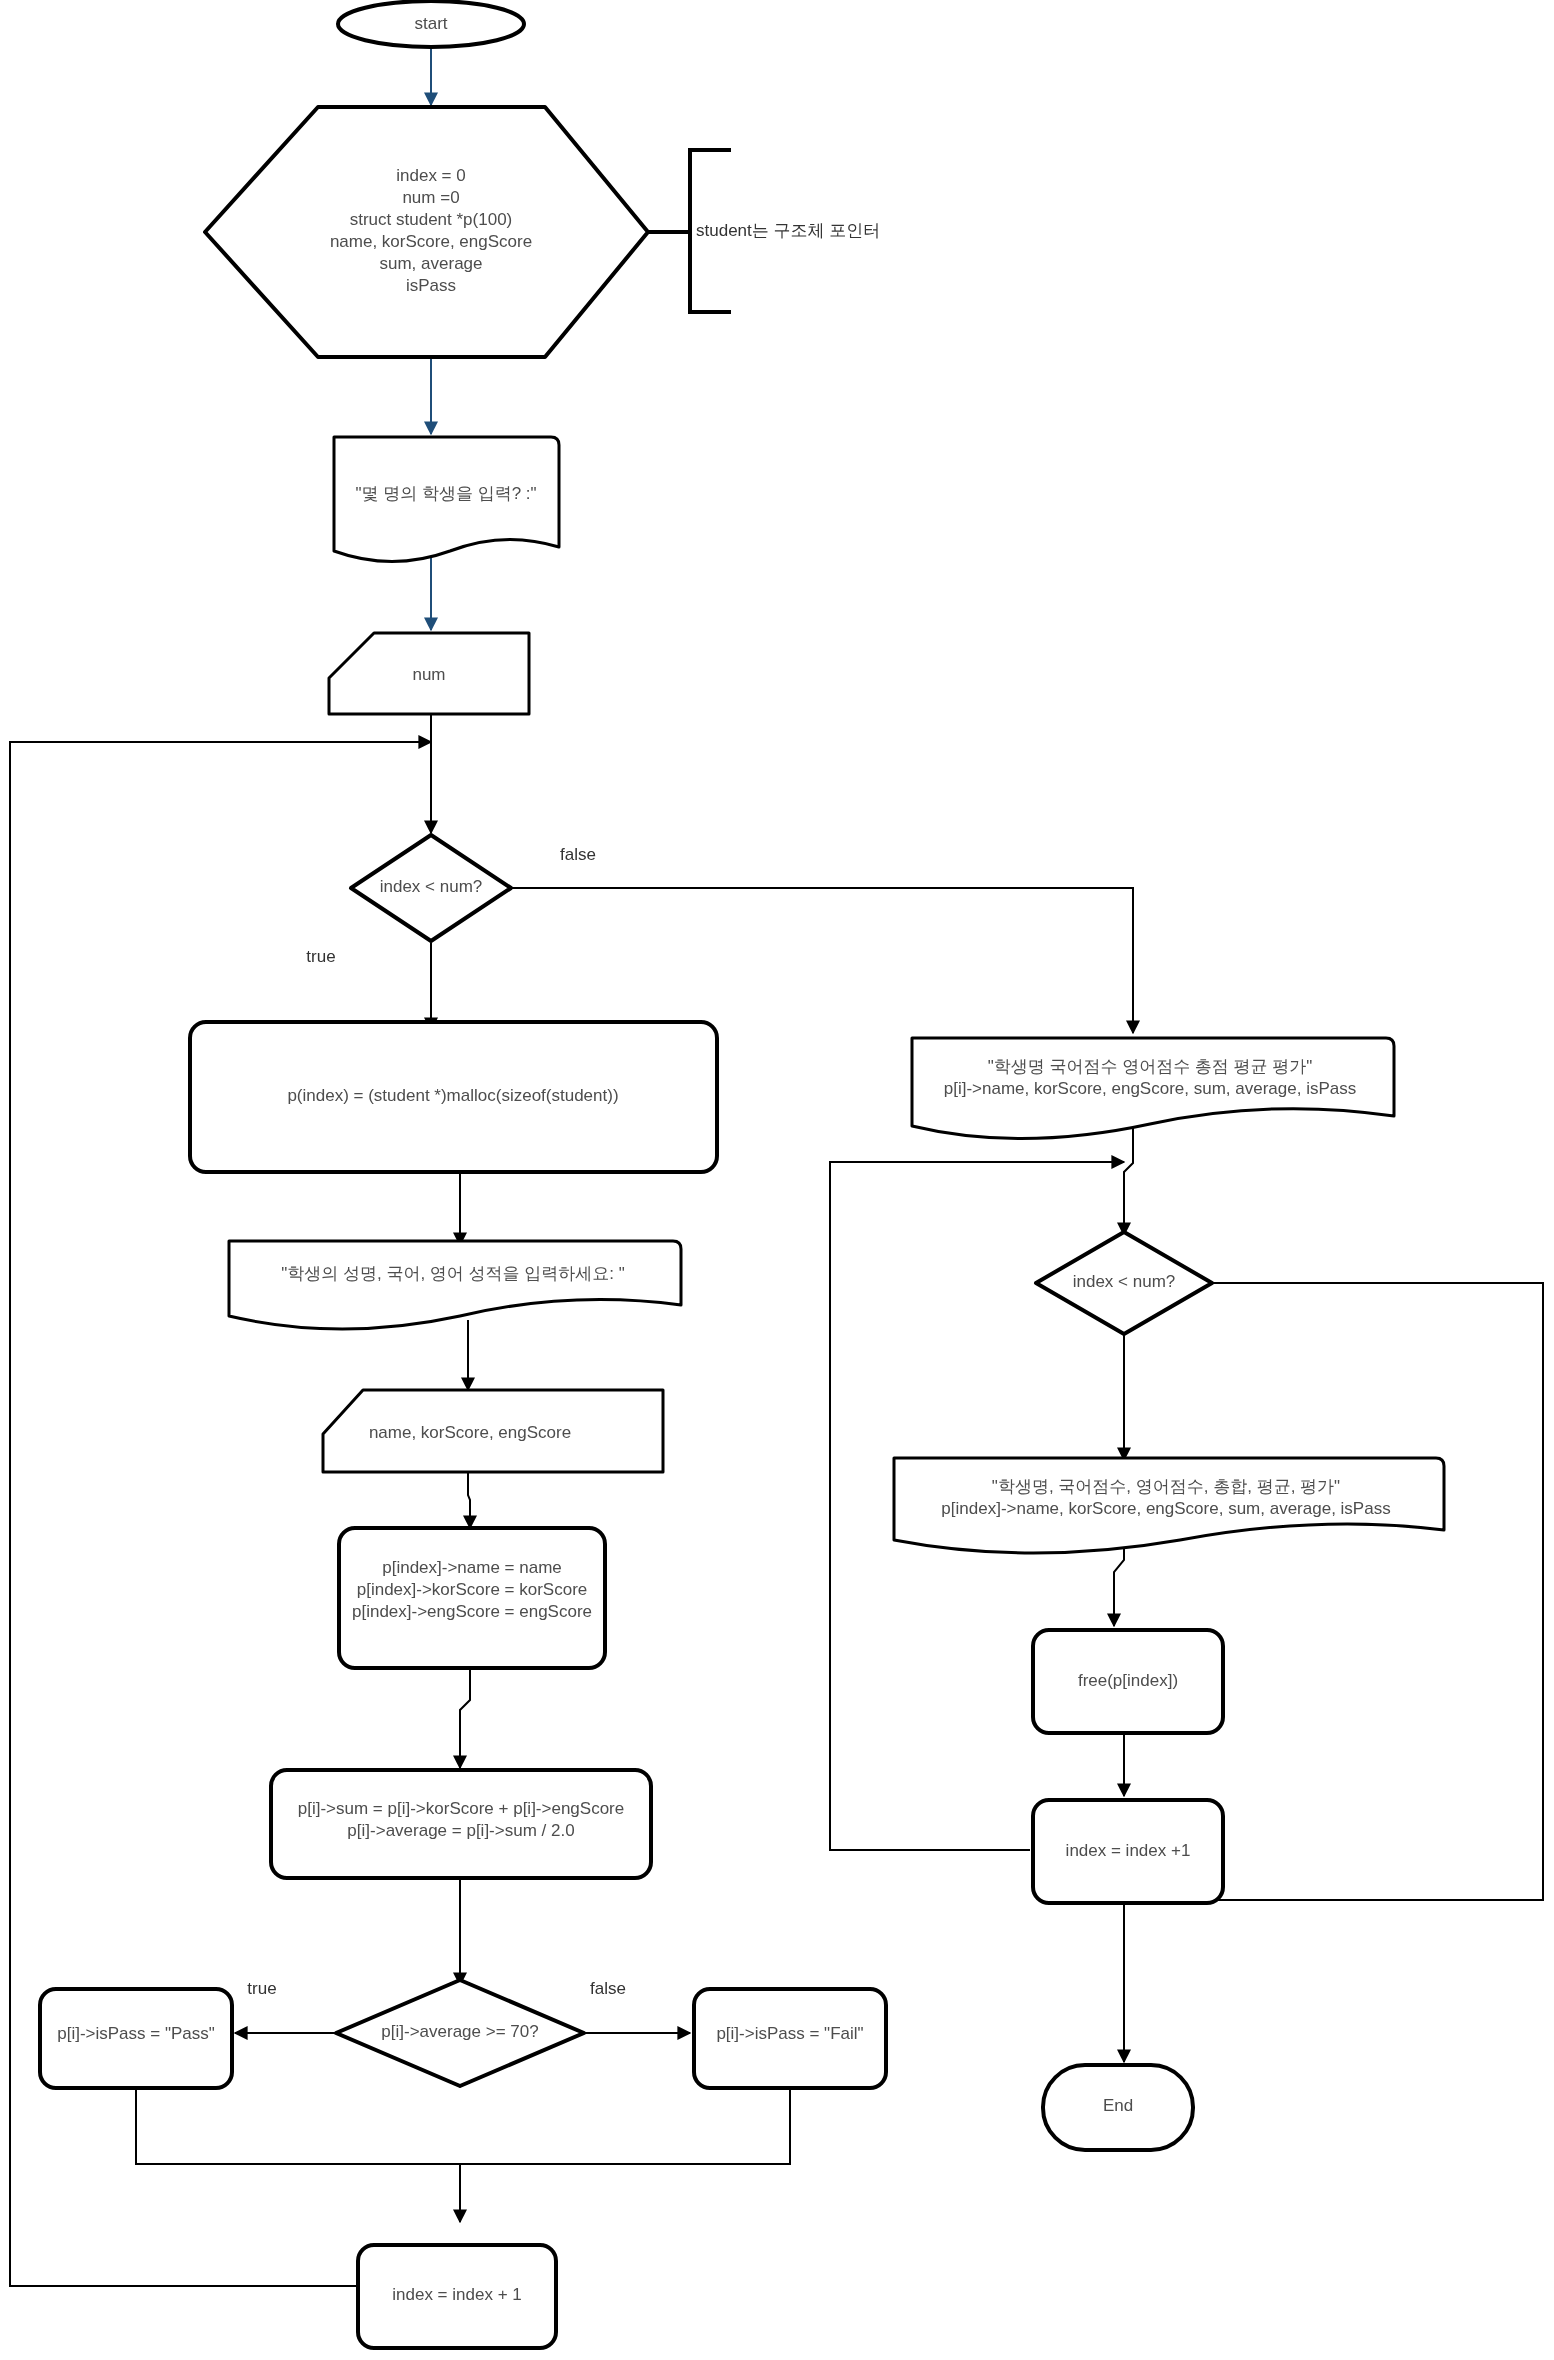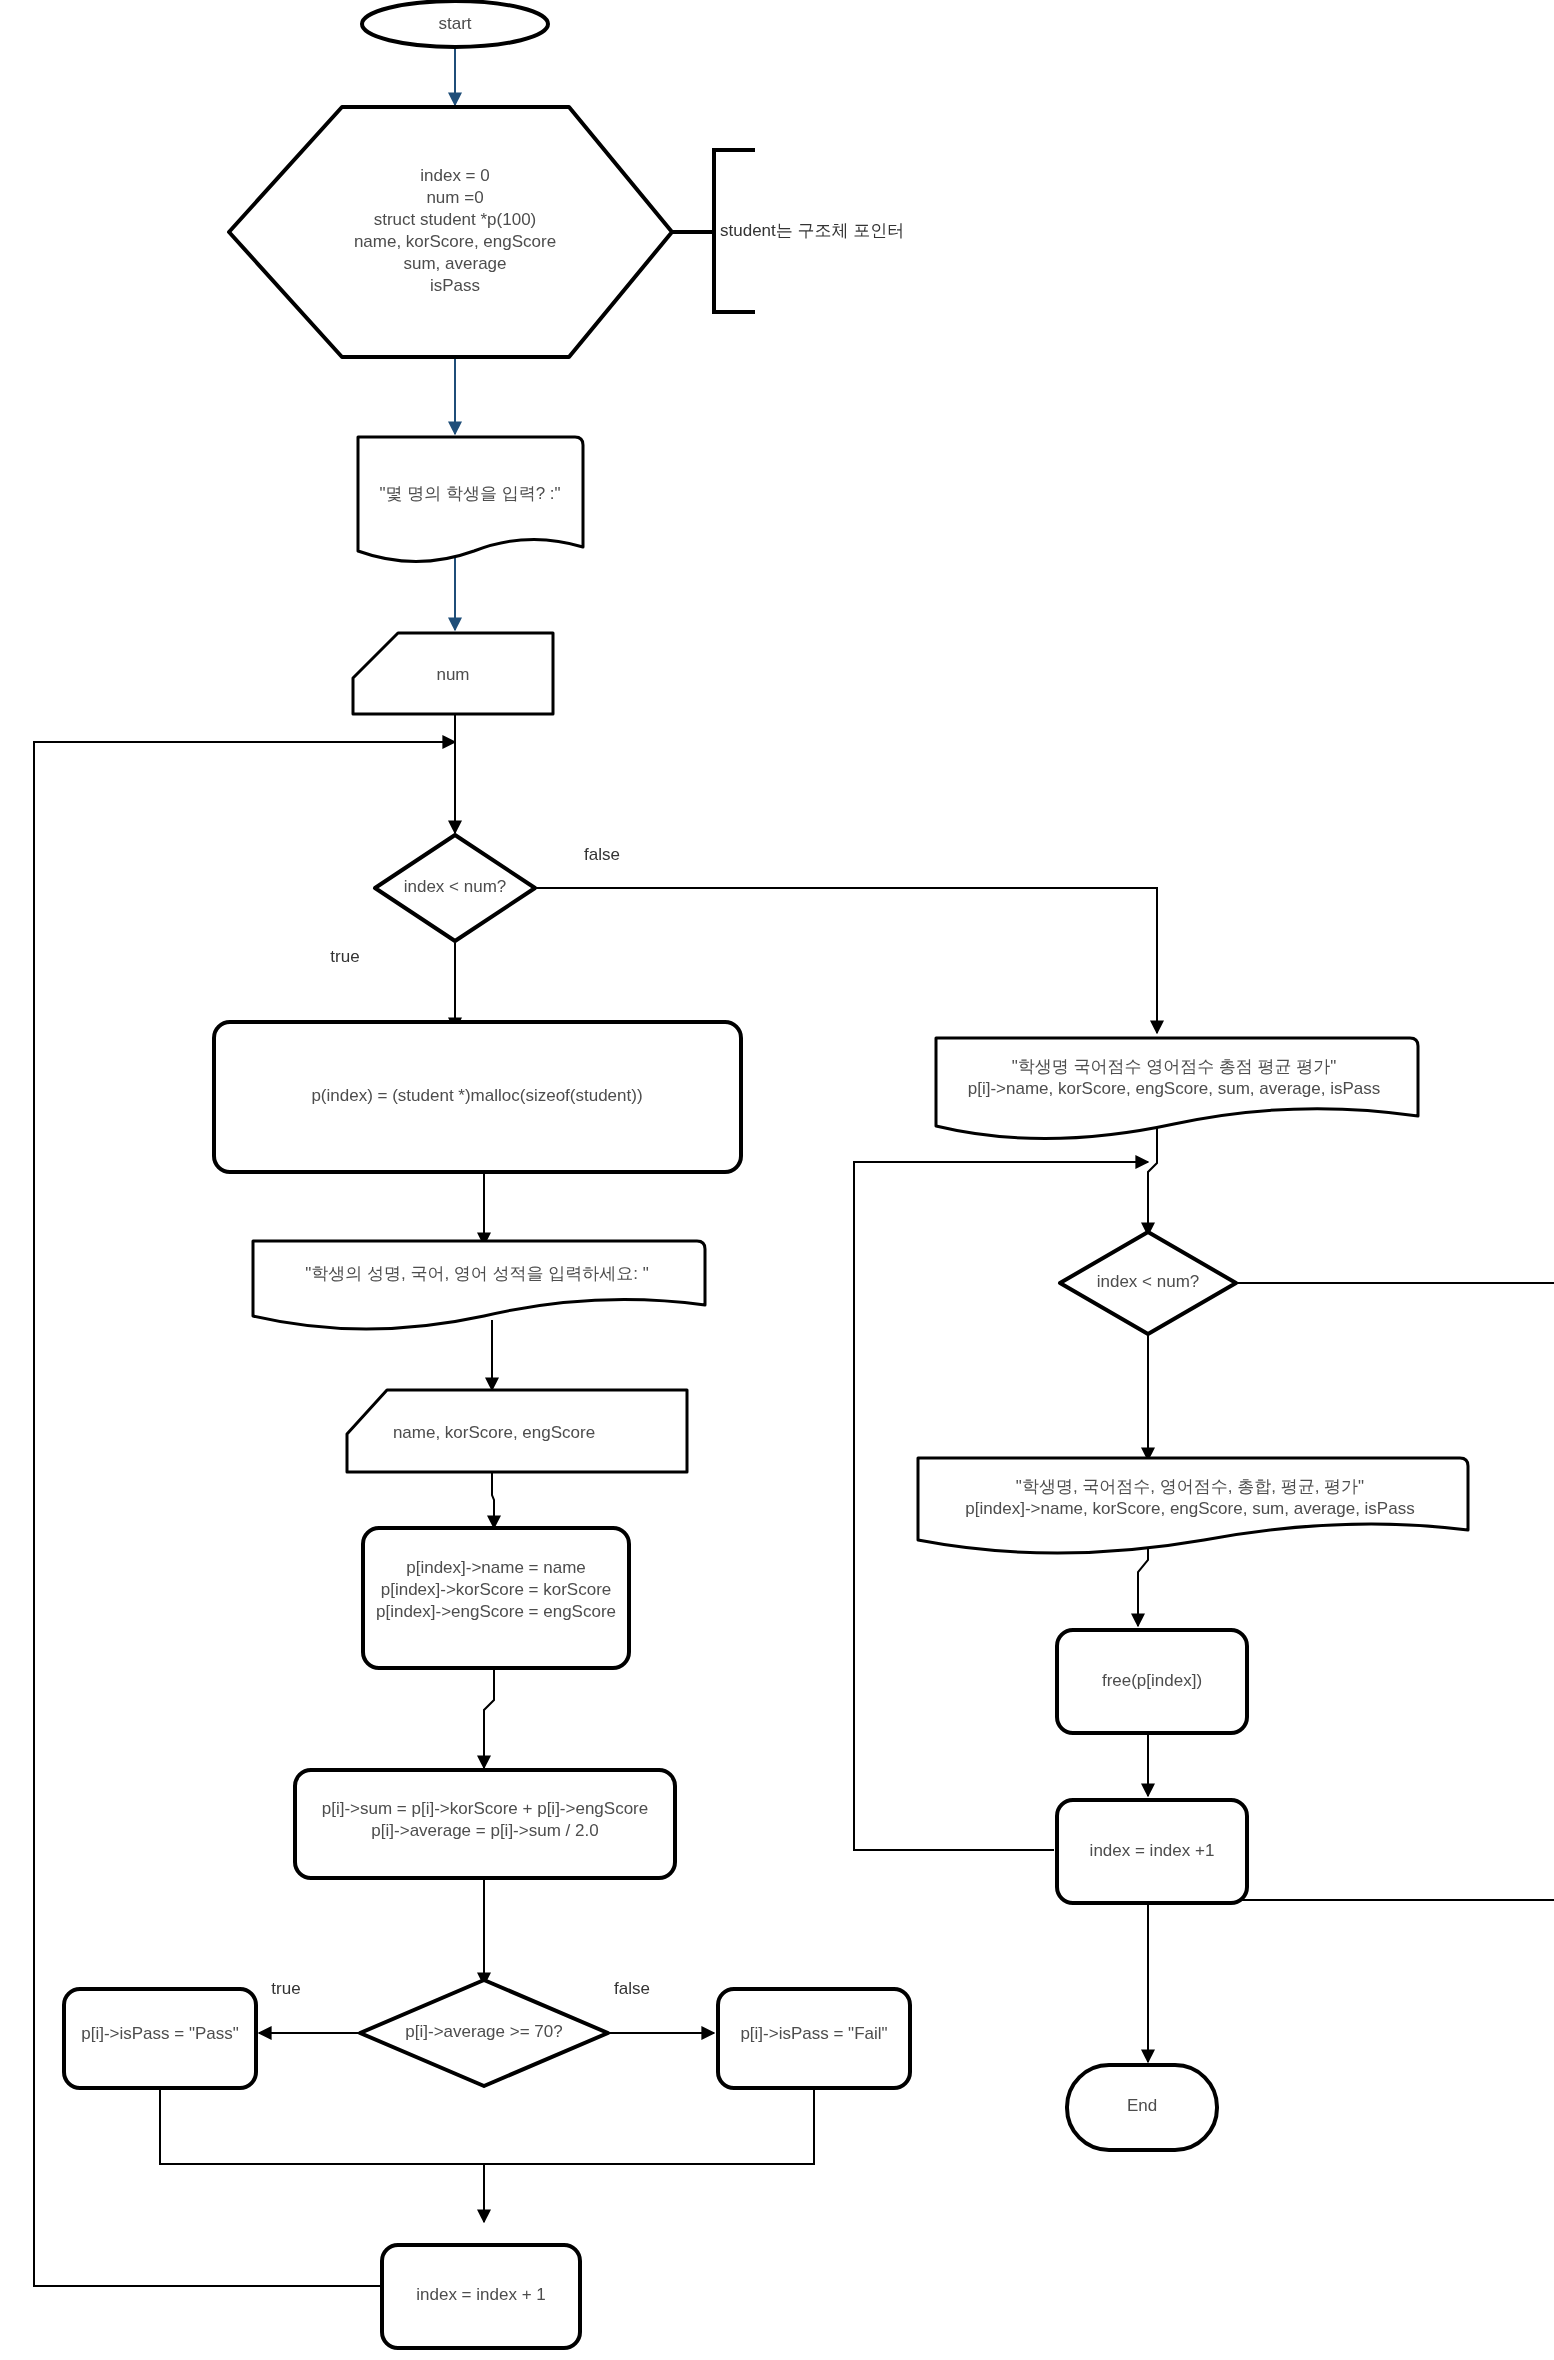--- a/index.html
+++ b/index.html
@@ -10,21 +10,20 @@
   body {
     width: 1554px;
     height: 2360px;
     font-family: "Liberation Sans", "DejaVu Sans", sans-serif;
     overflow: hidden;
   }
   #flowchart-root {
     position: relative;
     width: 1408px;
     height: 2360px;
-    margin-left: 24px;
   }
   svg.chart {
     display: block;
     width: 1554px;
     height: 2360px;
   }
   .node-shape {
     fill: #ffffff;
     stroke: #000000;
     stroke-width: 4;

